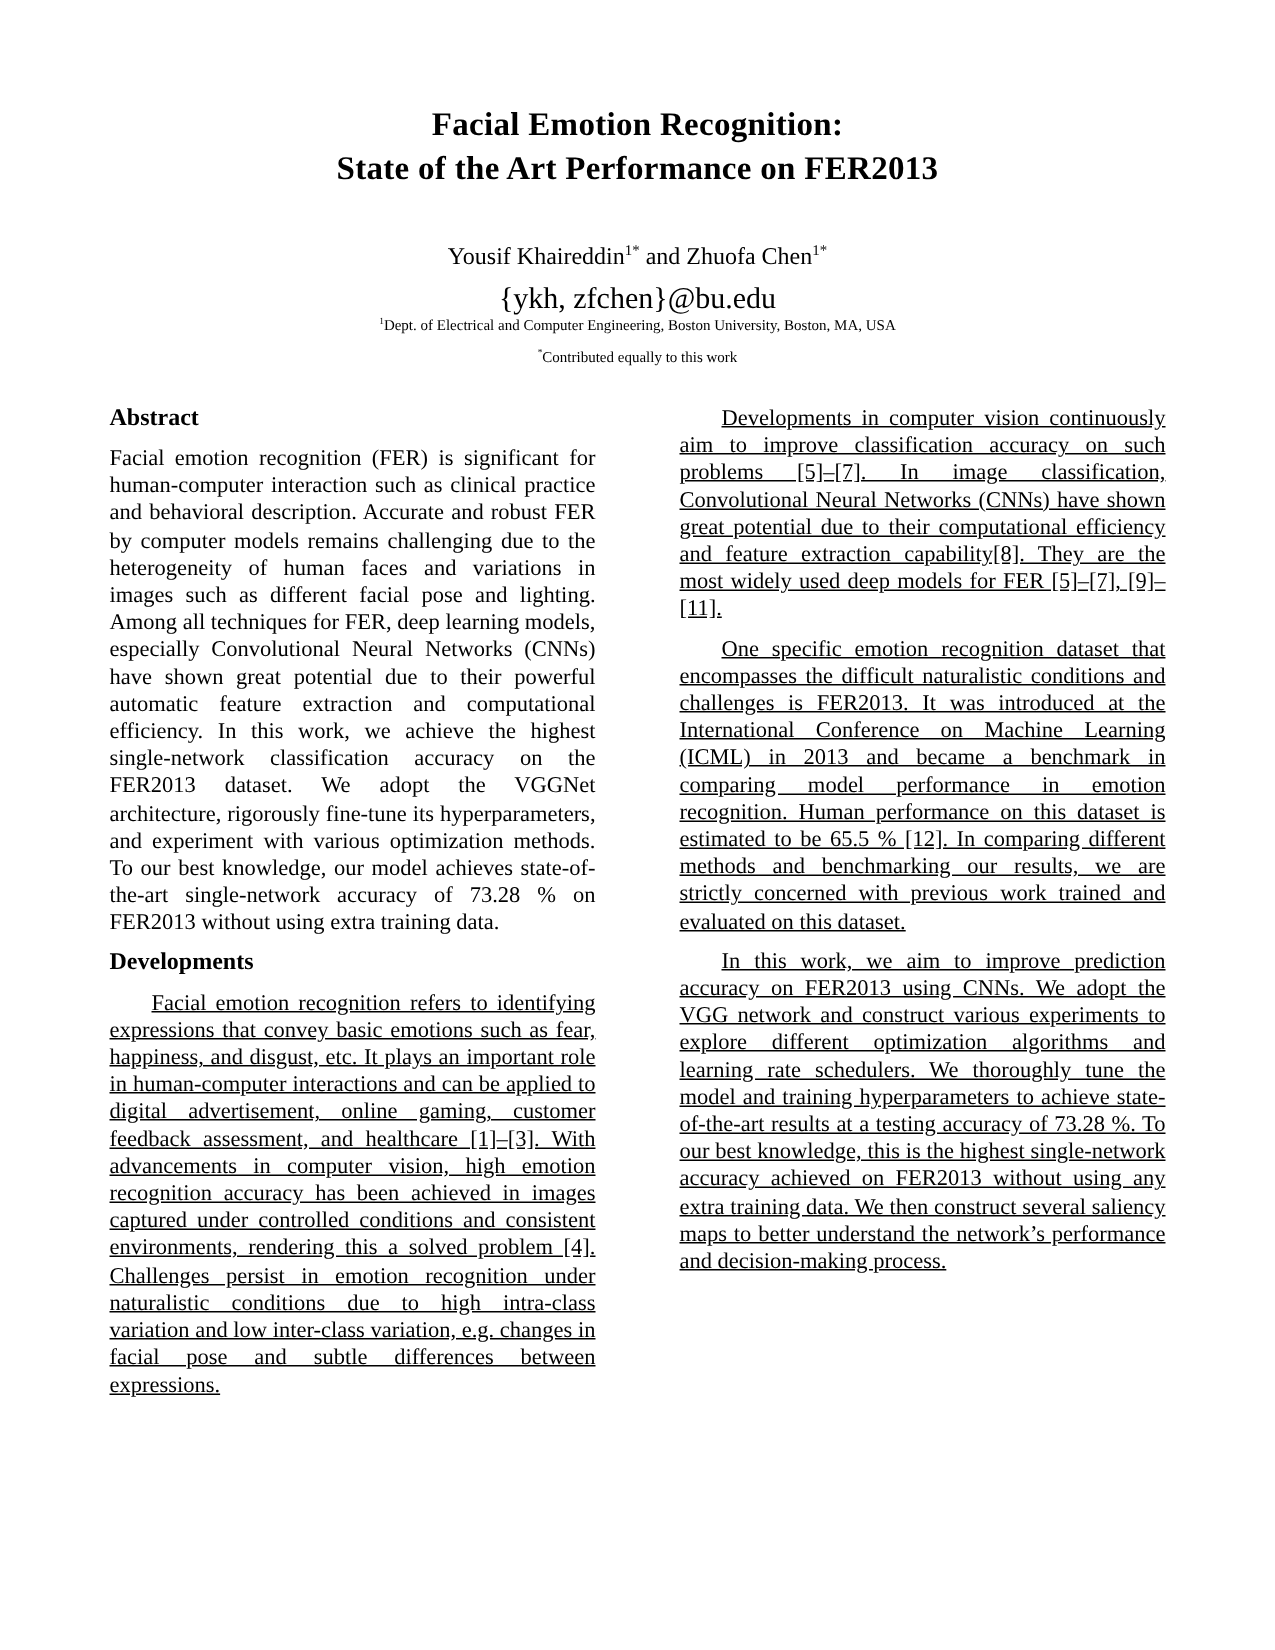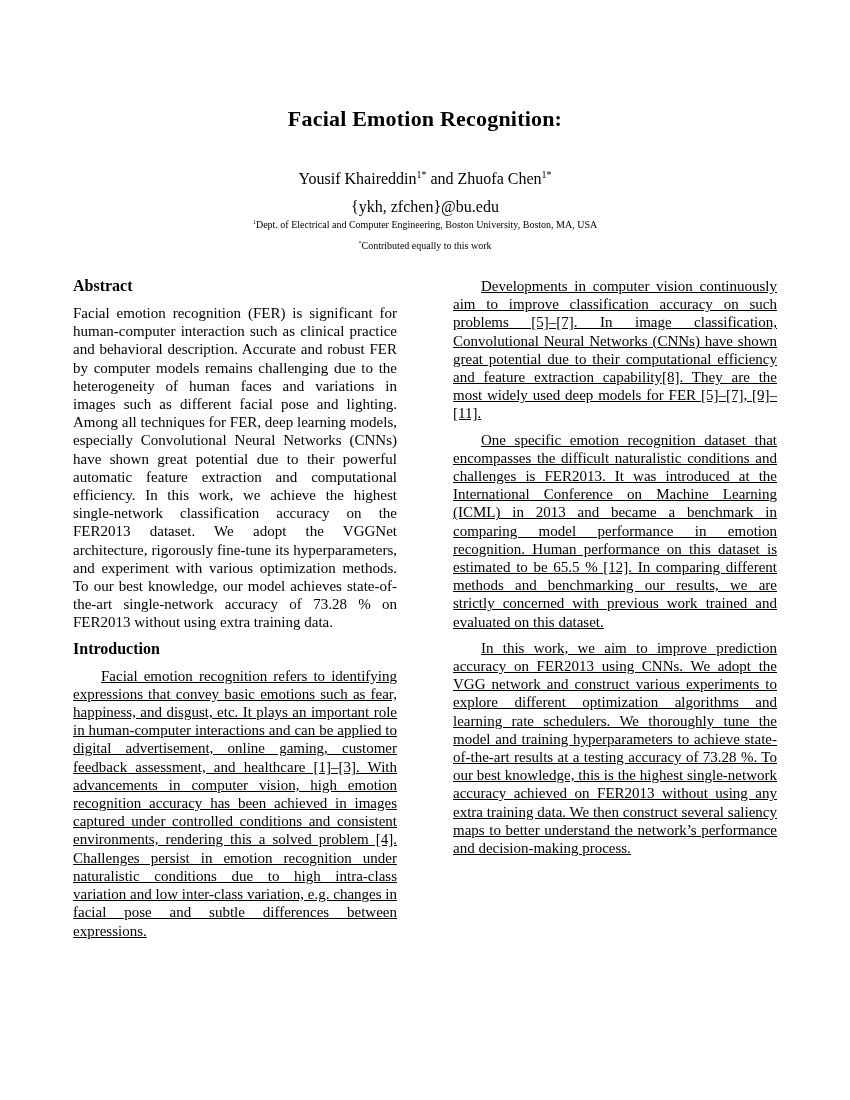--- a/index.html
+++ b/index.html
@@ -11,39 +11,39 @@
     position: relative;
     width: 850px;
     height: 1100px;
     margin: 0 auto;
     background: #ffffff;
     color: #000000;
     font-family: "Liberation Serif", "DejaVu Serif", serif;
     overflow: hidden;
   }
   .paper-header {
-    padding-top: 104px;
+    padding-top: 68px;
     text-align: center;
   }
   .paper-title {
     margin: 0;
     font-size: 22px;
     line-height: 29px;
     font-weight: bold;
     letter-spacing: 0.2px;
   }
   .authors-line {
     margin-top: 36px;
     font-size: 16px;
     line-height: 19px;
     font-family: Liberation Serif, serif;
   }
   .email-line {
     margin-top: 9px;
-    font-size: 16px;
+    font-size: 20px;
     line-height: 19px;
   }
   .affiliation-line {
     font-size: 10px;
     line-height: 18px;
     font-family: Liberation Serif, serif;
   }
   .contributed-line {
     margin-top: 3px;
     font-size: 10px;
@@ -88,20 +88,21 @@
   }
 </style>
 </head>
 <body>
 
 <div class="page">
 
   <div class="paper-header">
     <h1 class="paper-title">
       <div>Facial Emotion Recognition:</div>
+      <div>State of the Art Performance on FER2013</div>
     </h1>
 
     <div class="authors-line">
       <span>Yousif Khaireddin</span><sup>1*</sup><span> and </span><span>Zhuofa Chen</span><sup>1*</sup>
     </div>
 
     <div class="email-line">{ykh, zfchen}@bu.edu</div>
 
     <div class="affiliation-line">
       <sup>1</sup><span>Dept. of Electrical and Computer Engineering, Boston University, Boston, MA, USA</span>
@@ -110,21 +111,21 @@
     <div class="contributed-line">
       <sup>*</sup><span>Contributed equally to this work</span>
     </div>
   </div>
 
   <div class="columns">
 
     <div class="col">
       <h2 class="section-heading">Abstract</h2>
       <p class="abstract-text">Facial emotion recognition (FER) is significant for human-computer interaction such as clinical practice and behavioral description. Accurate and robust FER by computer models remains challenging due to the heterogeneity of human faces and variations in images such as different facial pose and lighting. Among all techniques for FER, deep learning models, especially Convolutional Neural Networks (CNNs) have shown great potential due to their powerful automatic feature extraction and computational efficiency. In this work, we achieve the highest single-network classification accuracy on the FER2013 dataset. We adopt the VGGNet architecture, rigorously fine-tune its hyperparameters, and experiment with various optimization methods. To our best knowledge, our model achieves state-of-the-art single-network accuracy of 73.28 % on FER2013 without using extra training data.</p>
-      <h2 class="section-heading mt">Introduction</h2>
+      <h2 class="section-heading mt">Developments</h2>
       <p class="indent">Facial emotion recognition refers to identifying expressions that convey basic emotions such as fear, happiness, and disgust, etc. It plays an important role in human-computer interactions and can be applied to digital advertisement, online gaming, customer feedback assessment, and healthcare [1]–[3]. With advancements in computer vision, high emotion recognition accuracy has been achieved in images captured under controlled conditions and consistent environments, rendering this a solved problem [4]. Challenges persist in emotion recognition under naturalistic conditions due to high intra-class variation and low inter-class variation, e.g. changes in facial pose and subtle differences between expressions.</p>
     </div>
 
     <div class="col">
       <p class="indent">Developments in computer vision continuously aim to improve classification accuracy on such problems [5]–[7]. In image classification, Convolutional Neural Networks (CNNs) have shown great potential due to their computational efficiency and feature extraction capability[8]. They are the most widely used deep models for FER [5]–[7], [9]–[11].</p>
       <p class="indent">One specific emotion recognition dataset that encompasses the difficult naturalistic conditions and challenges is FER2013. It was introduced at the International Conference on Machine Learning (ICML) in 2013 and became a benchmark in comparing model performance in emotion recognition. Human performance on this dataset is estimated to be 65.5 % [12]. In comparing different methods and benchmarking our results, we are strictly concerned with previous work trained and evaluated on this dataset.</p>
       <p class="indent">In this work, we aim to improve prediction accuracy on FER2013 using CNNs. We adopt the VGG network and construct various experiments to explore different optimization algorithms and learning rate schedulers. We thoroughly tune the model and training hyperparameters to achieve state-of-the-art results at a testing accuracy of 73.28 %. To our best knowledge, this is the highest single-network accuracy achieved on FER2013 without using any extra training data. We then construct several saliency maps to better understand the network’s performance and decision-making process.</p>
     </div>
 
   </div>

